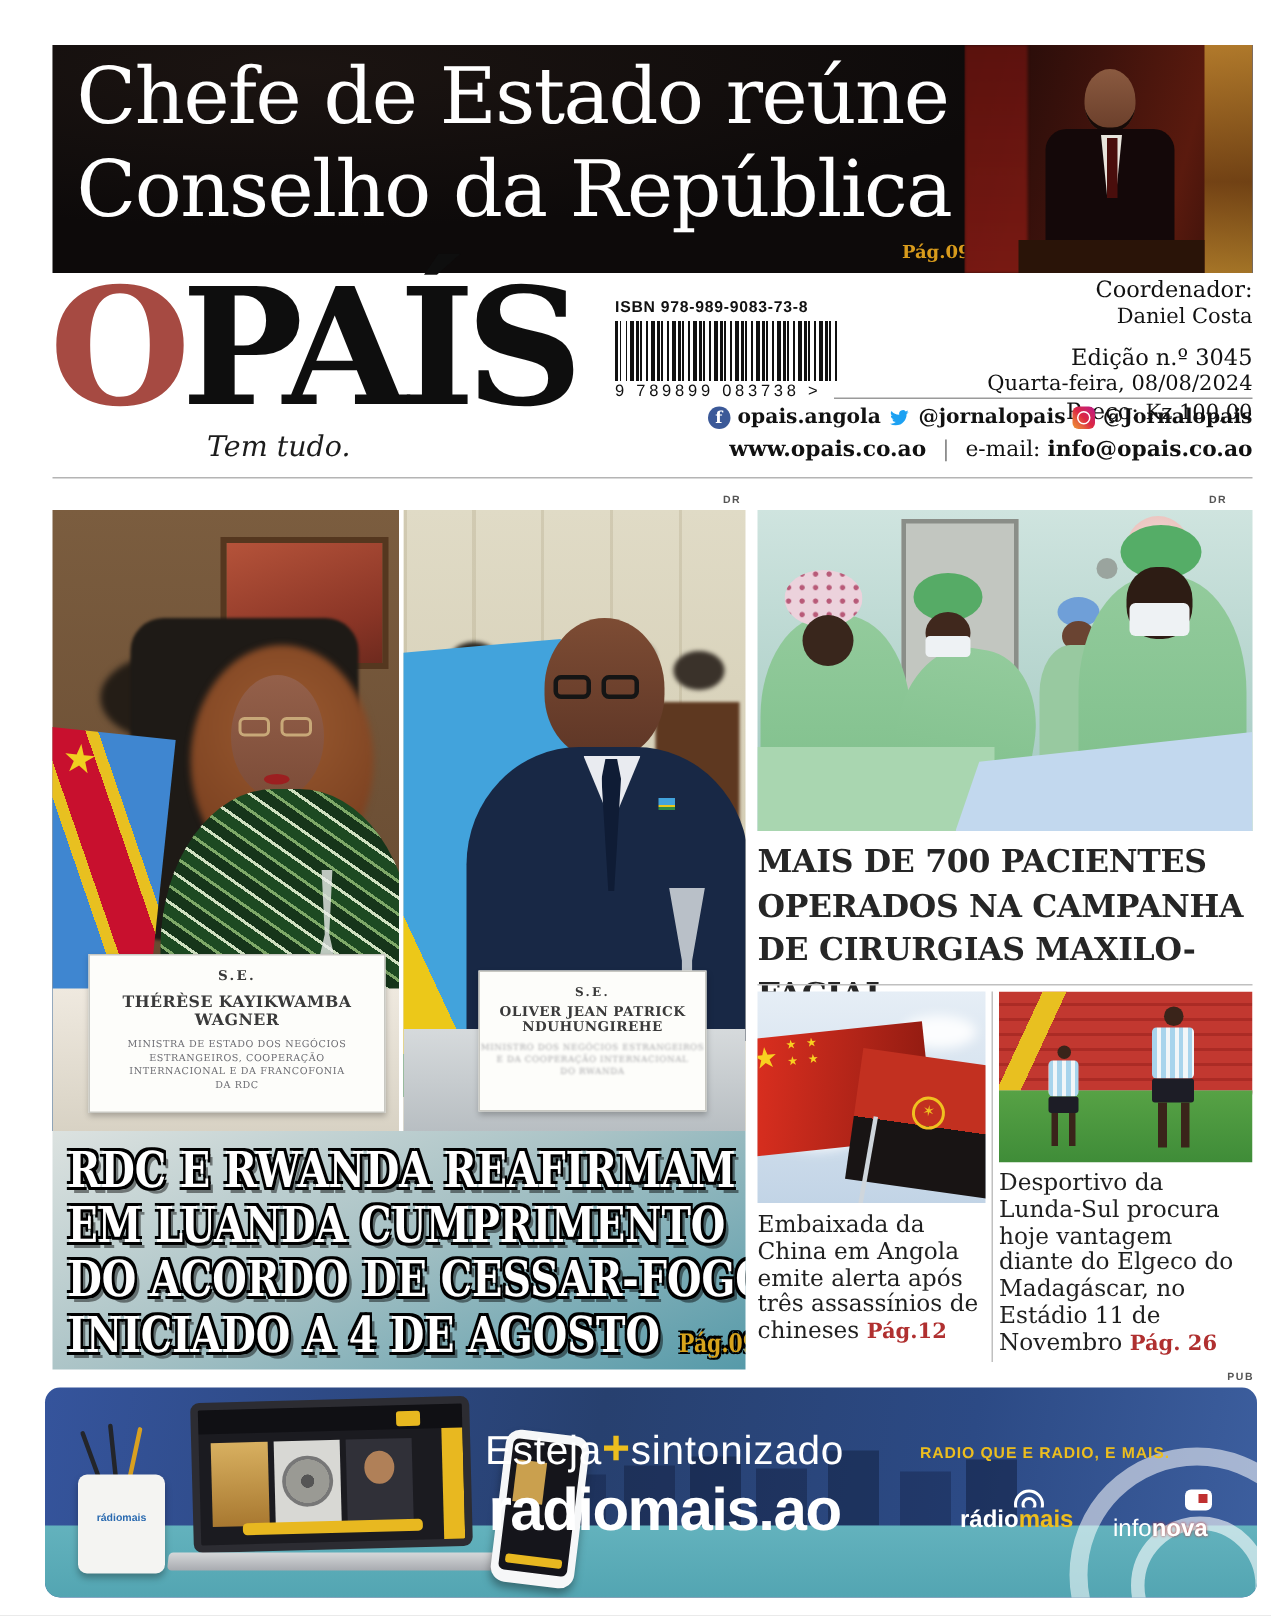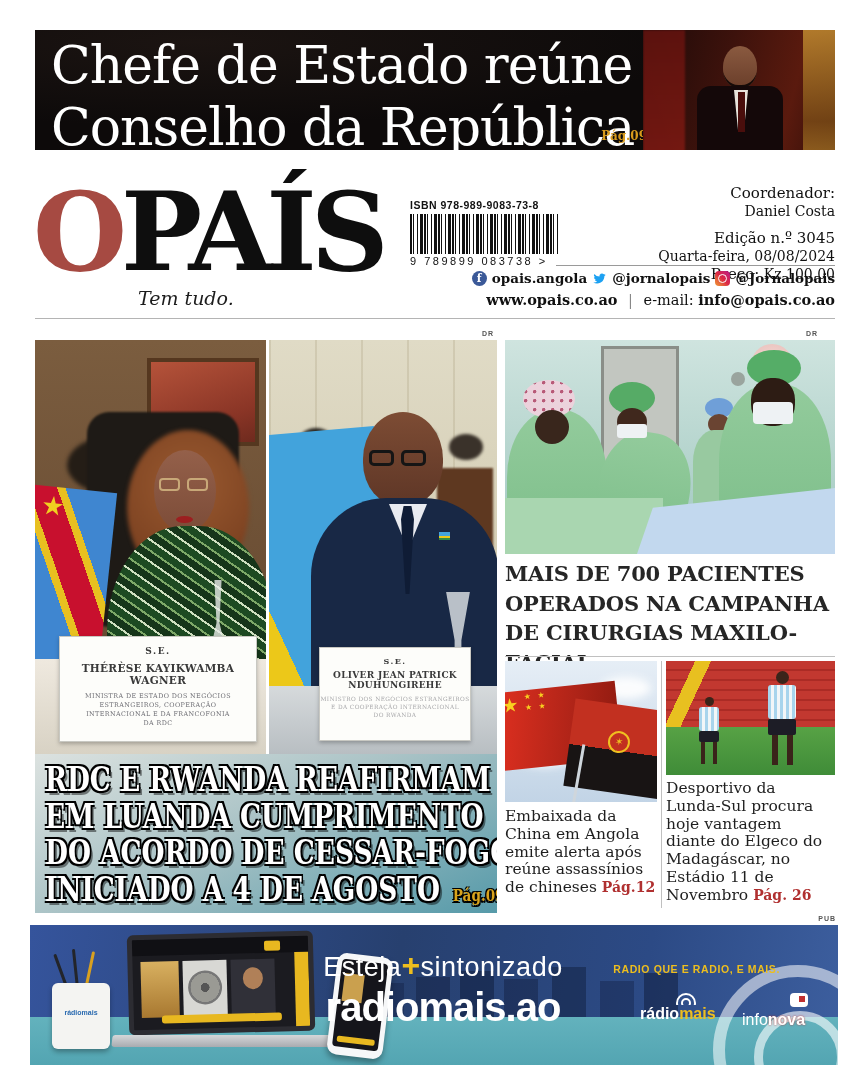--- a/index.html
+++ b/index.html
@@ -2,21 +2,21 @@
 <html><head>
 <meta charset="utf-8">
 <style>
   *{margin:0;padding:0;box-sizing:border-box}
   html,body{background:#d9d9d9}
   .page{position:relative;width:850px;height:1077px;margin:0 auto;background:#fff;
         font-family:"DejaVu Serif","Liberation Serif",serif;overflow:hidden}
   .abs{position:absolute}
 
   
-  .top-banner{left:35px;top:30px;width:800px;height:120px;background:
+  .top-banner{left:35px;top:30px;width:800px;height:152px;background:
       radial-gradient(ellipse at 20% 10%,rgba(70,50,40,.25),transparent 55%),#0d0a0a;overflow:hidden}
   .tb-headline{position:absolute;left:16px;top:4px;color:#fff;font-size:52px;line-height:62px;
       letter-spacing:-1px;white-space:nowrap}
   .tb-pageref{position:absolute;left:0;bottom:7px;width:612px;text-align:right;color:#d89b1c;
       font-weight:bold;font-size:12px}
   .tb-photo{position:absolute;right:0;top:0;width:192px;height:152px;overflow:hidden;
       background:linear-gradient(105deg,#1d0a08 0%,#3d120c 40%,#5a1a0e 72%,#2a0c08 100%)}
   .tb-drape{position:absolute;left:0;top:0;width:42px;height:100%;
       background:linear-gradient(#6a1410,#8a1c14);filter:blur(1px);opacity:.8}
   .tb-pillar{position:absolute;right:0;top:0;width:32px;height:100%;
@@ -201,21 +201,21 @@
   .p-shirt{margin:1px auto 0;background:repeating-linear-gradient(90deg,#a8d4ec 0 3px,#f2f6f8 3px 6px);
       border-radius:3px}
   .p-shorts{margin:0 auto;background:#1d1d26;border-radius:2px}
   .p-legs{margin:0 auto;width:70%;height:22px;
       background:linear-gradient(90deg,#3a241a 0 28%,transparent 28% 72%,#3a241a 72%)}
   .foot-text{left:666px;top:780px;width:169px}
 
   .pub-label{right:14px;top:915px}
 
   
-  .ad{left:30px;top:925px;width:808px;height:140px;overflow:hidden;border-radius:0;
+  .ad{left:30px;top:925px;width:808px;height:140px;overflow:hidden;border-radius:10px;
       background:linear-gradient(100deg,#35549c 0%,#27406f 45%,#2c4a85 75%,#3d5f9f 100%)}
   .skyline{position:absolute;bottom:44px;left:430px;width:34px;height:50px;background:rgba(14,26,56,.5);
       box-shadow:44px 8px 0 rgba(14,26,56,.4),92px -4px 0 rgba(14,26,56,.45),
                  140px 10px 0 rgba(14,26,56,.35),184px 2px 0 rgba(14,26,56,.5),
                  -44px 6px 0 rgba(14,26,56,.4),-90px 12px 0 rgba(14,26,56,.35)}
   .teal-band{position:absolute;left:0;bottom:0;width:100%;height:48px;
       background:linear-gradient(#63b2bd,#53a5b2)}
   .arc-big{position:absolute;right:-45px;bottom:-70px;width:170px;height:170px;border-radius:50%;
       border:12px solid rgba(255,255,255,.55)}
   .arc-small{position:absolute;right:-8px;bottom:-38px;width:92px;height:92px;border-radius:50%;
@@ -439,21 +439,21 @@
       <span class="cn-star-big">★</span>
       <span class="cn-stars">★ ★</span>
       <span class="cn-stars2">★ ★</span>
     </div>
     <div class="ao-flag">
       <div class="ao-emblem">✶</div>
     </div>
     <div class="cn-pole"></div>
   </div>
   <div class="abs story-text china-text">
-    <span>Embaixada da China em Angola emite alerta após reúne assassínios de chineses </span><span class="page-ref">Pág.12</span>
+    <span>Embaixada da China em Angola emite alerta após três assassínios de chineses </span><span class="page-ref">Pág.12</span>
   </div>
 
   <div class="abs vdivider"></div>
 
   <div class="abs foot-photo">
     <div class="stands">
         <div class="stands-stripe"></div>
       </div>
     <div class="rail"></div>
     <div class="pitch"></div>

